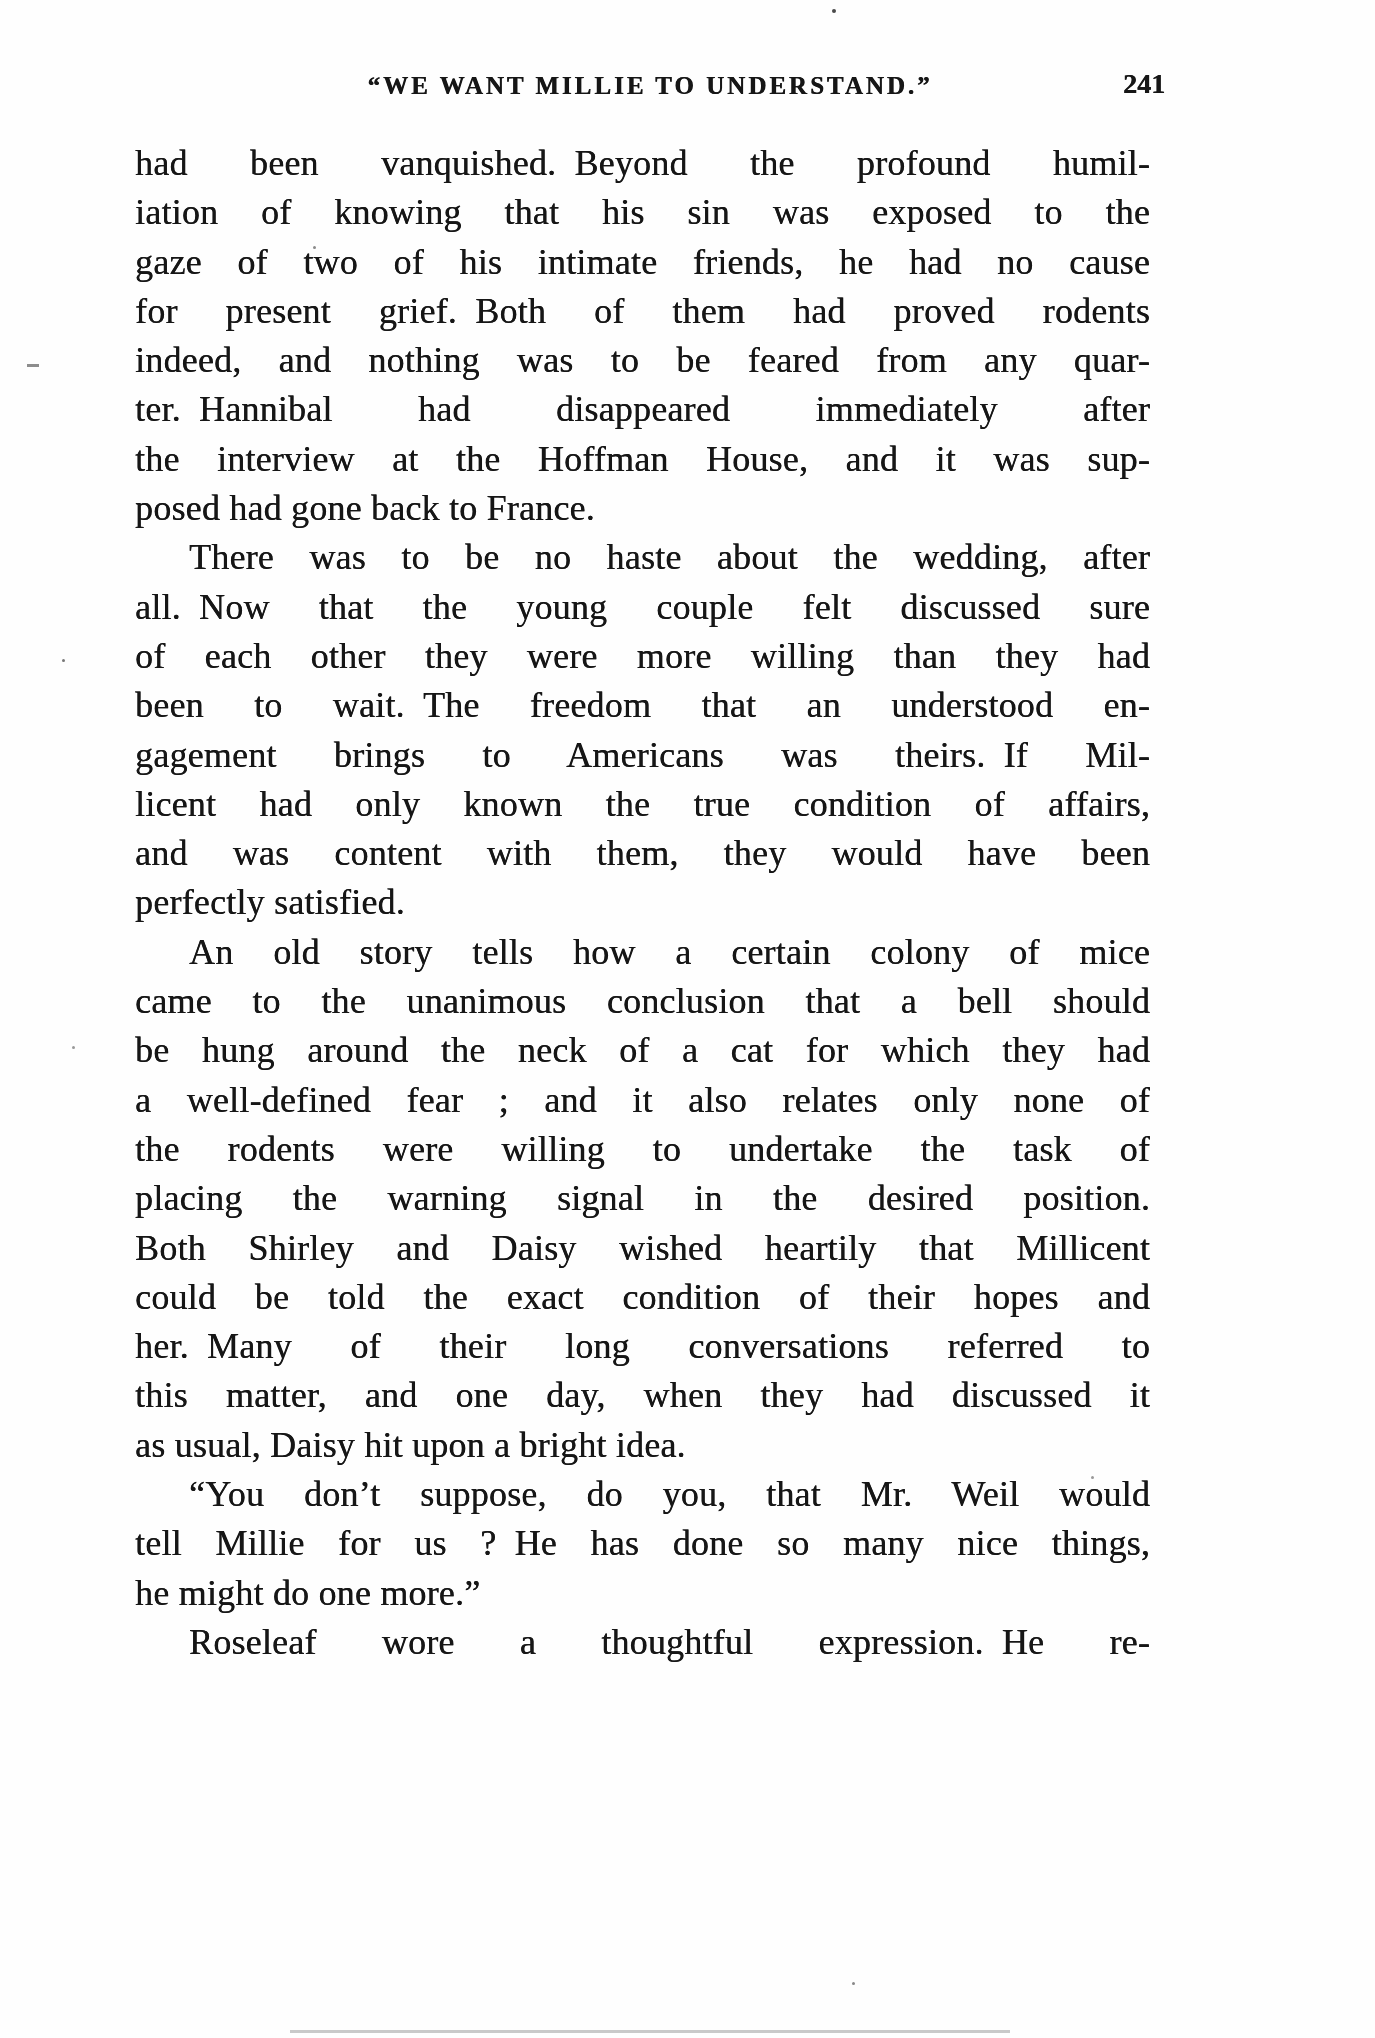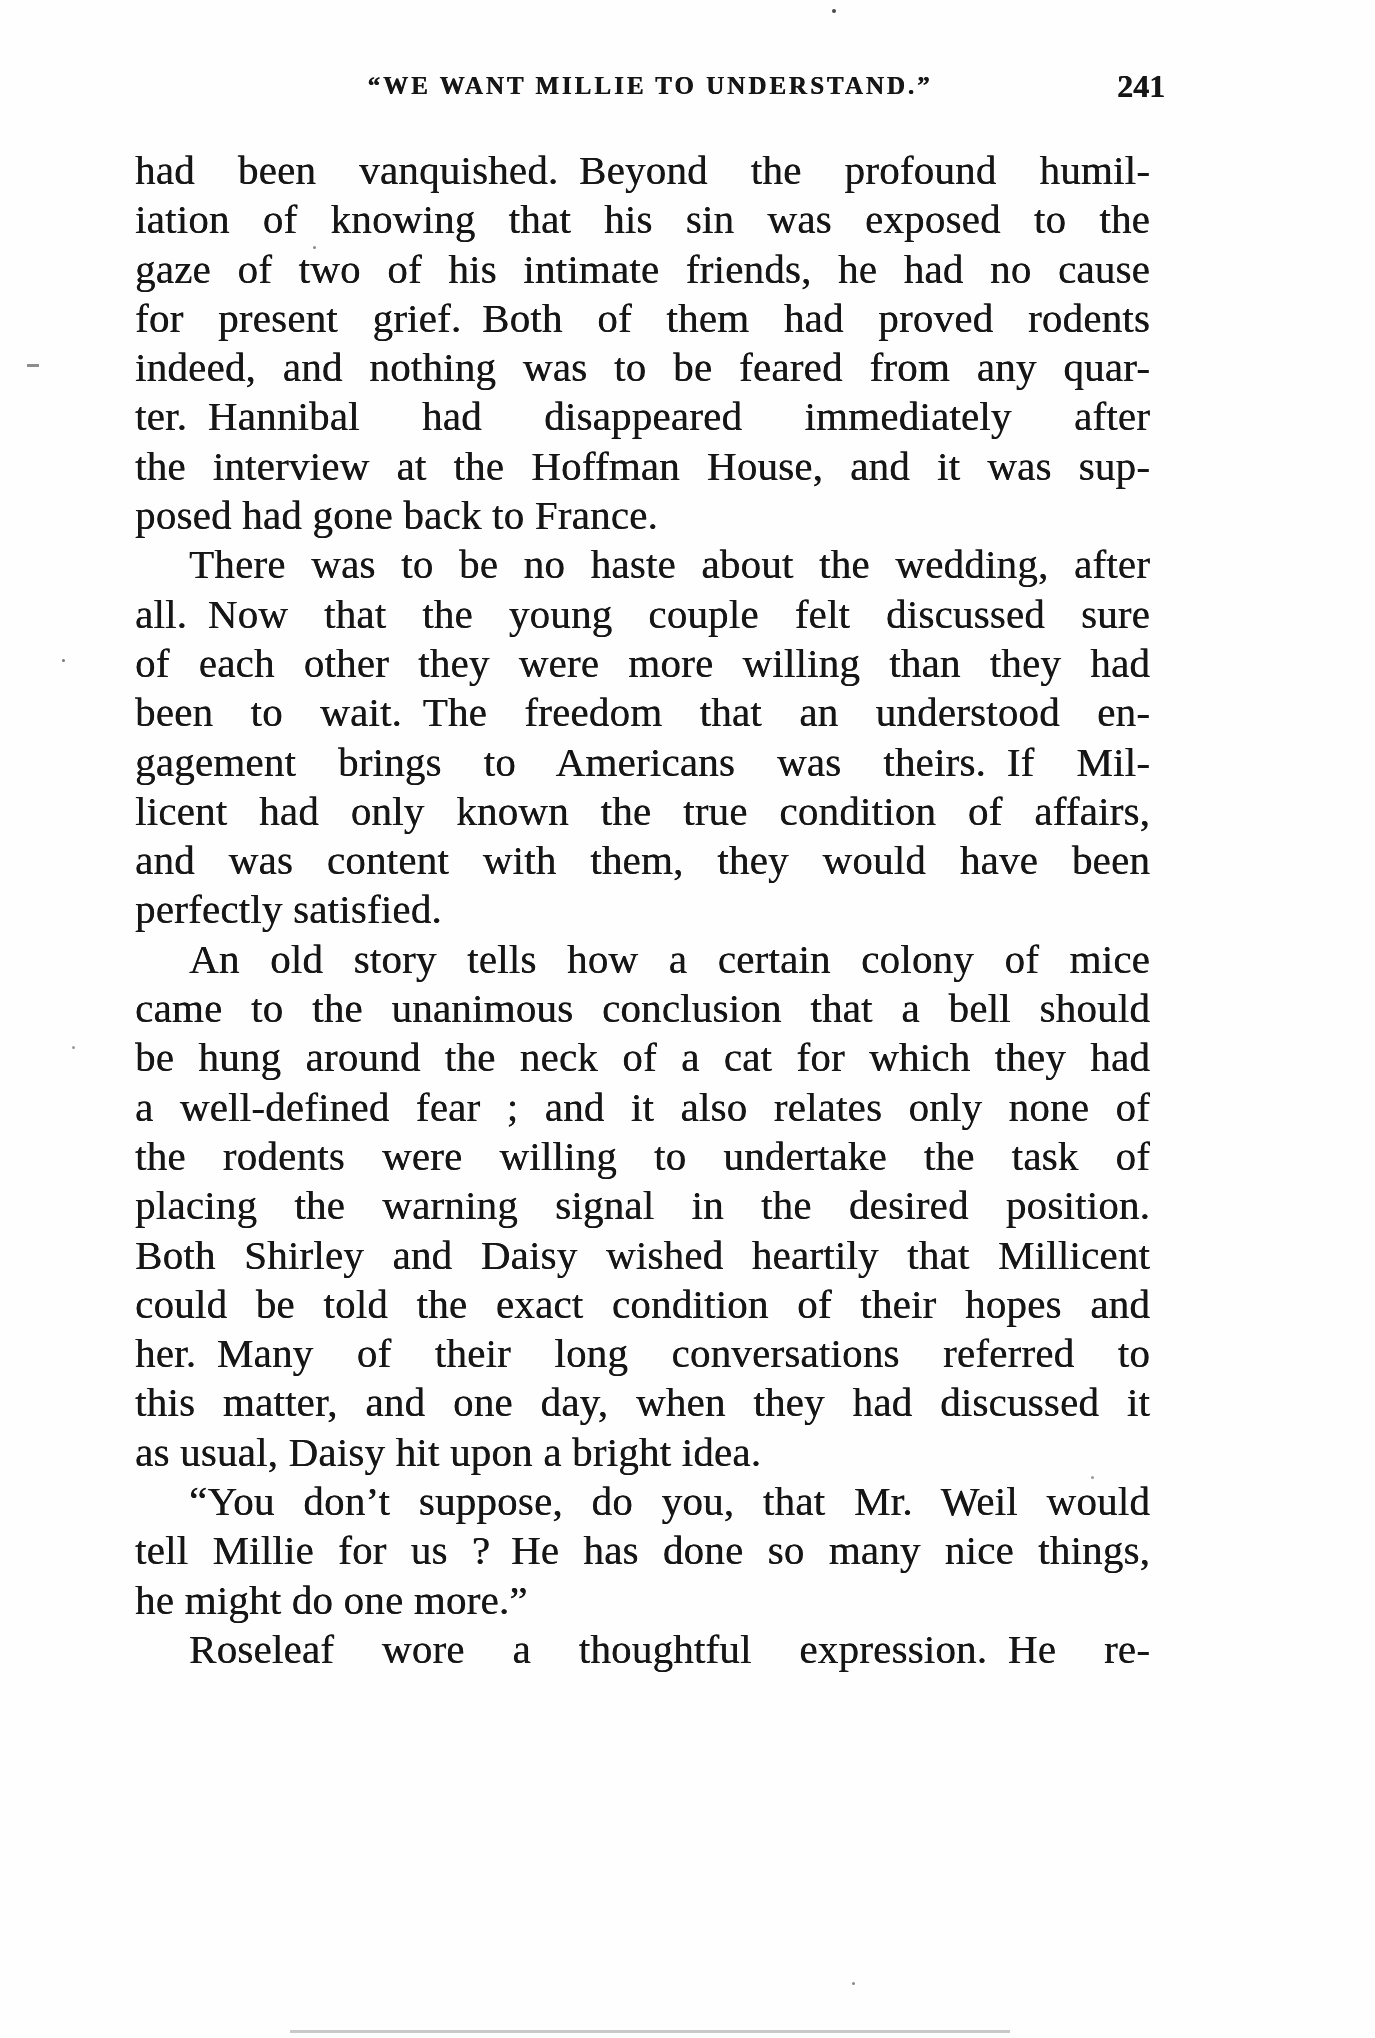--- a/index.html
+++ b/index.html
@@ -31,30 +31,30 @@
     font-weight: bold;
     letter-spacing: 3px;
     transform: scaleY(1.05);
     text-shadow: 0.5px 0 0 currentColor;
     white-space: nowrap;
   }
   .page-number {
     position: absolute;
     right: 0;
     top: -4px;
-    font-size: 32px;
+    font-size: 28px;
     font-weight: bold;
     text-shadow: 0.5px 0 0 currentColor;
   }
   .page-body {
     position: absolute;
-    top: 146px;
+    top: 139px;
     left: 135px;
     width: 1015px;
-    font-size: 41px;
+    font-size: 36px;
     letter-spacing: 0.2px;
   }
   .paragraph { margin: 0; }
   .line {
     height: 49.3px;
     line-height: 49.3px;
     text-align: justify;
     text-align-last: justify;
     overflow: hidden;
     text-shadow: 0.35px 0 0 currentColor;

